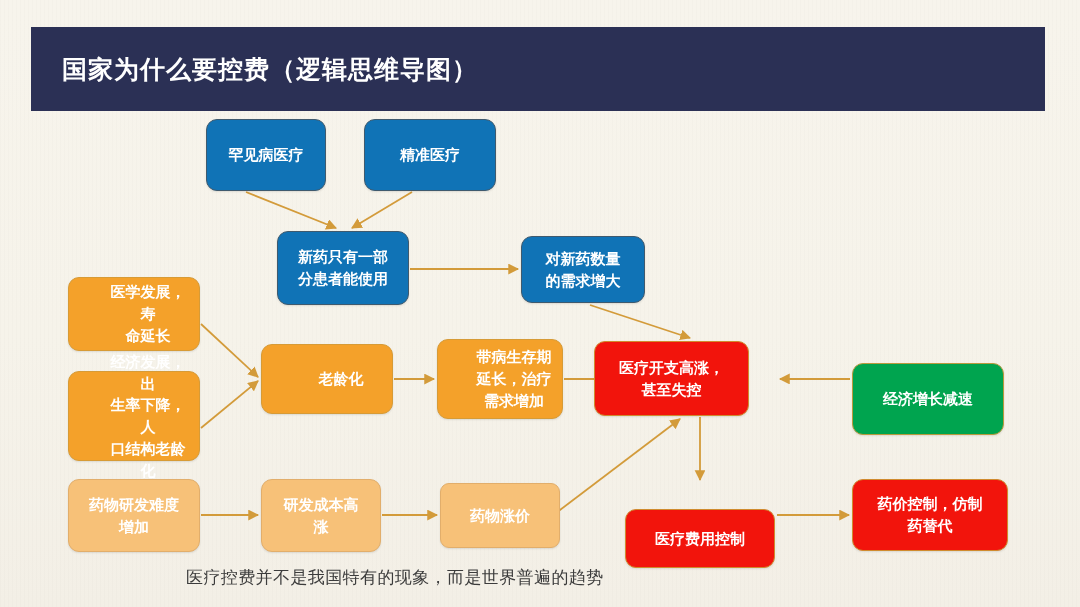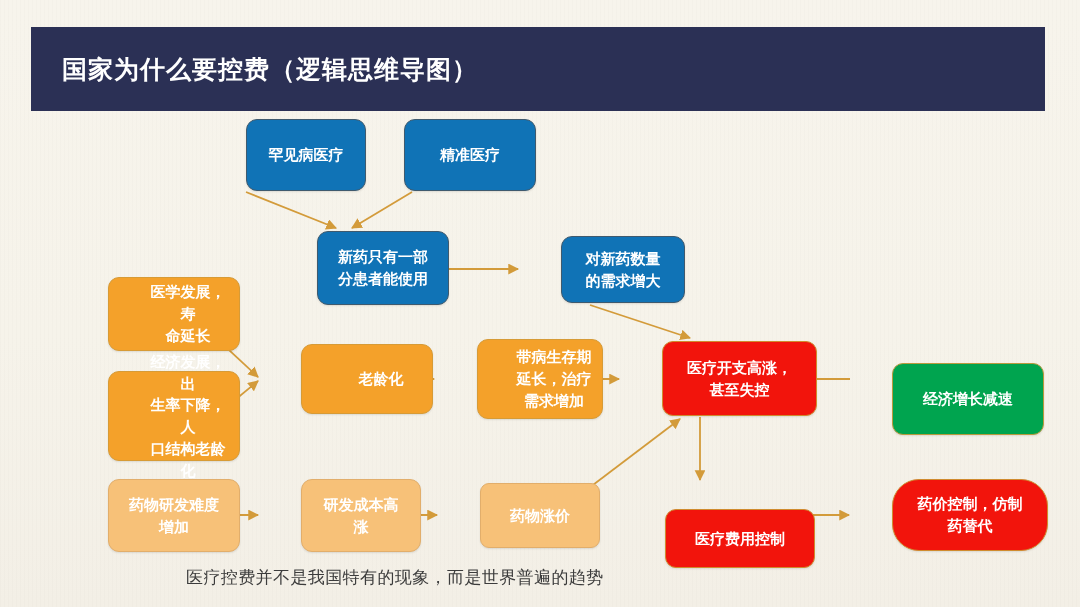--- a/index.html
+++ b/index.html
@@ -56,21 +56,20 @@
     justify-content: center;
     text-align: center;
     color: #ffffff;
     font-size: 15px;
     font-weight: bold;
     line-height: 1.45;
     padding: 4px 7px;
     border: 1.4px solid #c9992f;
     box-shadow: 0 1px 2px rgba(0,0,0,0.10);
     white-space: pre-line;
-    margin-left: 40px;
   }
   .node.blue        { background: #1073b6; border-color: #3f5a6e; }
   .node.orange      { background: #f4a12a; border-color: #d79b36; padding-left: 35px; }
   .node.orange-lite { background: #f7c178; border-color: #e2ae6b; }
   .node.red         { background: #f2140c; border-color: #d08b2e; }
   .node.green       { background: #00a44f; border-color: #b89a3d; }
 
   
   #footer {
     position: absolute;
@@ -139,29 +138,29 @@
   <div class="node orange" style="left:68px; top:277px; width:132px; height:74px;">医学发展，寿
 命延长</div>
   <div class="node orange" style="left:68px; top:371px; width:132px; height:90px;">经济发展，出
 生率下降，人
 口结构老龄化</div>
   <div class="node orange" style="left:261px; top:344px; width:132px; height:70px;">老龄化</div>
   <div class="node orange" style="left:437px; top:339px; width:126px; height:80px;">带病生存期
 延长，治疗
 需求增加</div>
 
-  <div class="node red" style="left:622px; top:341px; width:155px; height:75px;">医疗开支高涨，
+  <div class="node red" style="left:594px; top:341px; width:155px; height:75px;">医疗开支高涨，
 甚至失控</div>
   <div class="node green" style="left:852px; top:363px; width:152px; height:72px;">经济增长减速</div>
 
   <div class="node orange-lite" style="left:68px; top:479px; width:132px; height:73px;">药物研发难度
 增加</div>
   <div class="node orange-lite" style="left:261px; top:479px; width:120px; height:73px;">研发成本高
 涨</div>
   <div class="node orange-lite" style="left:440px; top:483px; width:120px; height:65px;border-radius:9px;">药物涨价</div>
 
   <div class="node red" style="left:625px; top:509px; width:150px; height:59px;text-align:center;">医疗费用控制</div>
-  <div class="node red" style="left:852px; top:479px; width:156px; height:72px;border-radius:27px;">药价控制，仿制
+  <div class="node red" style="left:852px; top:479px; width:156px; height:72px;">药价控制，仿制
 药替代</div>
 
   <div id="footer">医疗控费并不是我国特有的现象，而是世界普遍的趋势</div>
 
 </div>
 
 </body></html>

